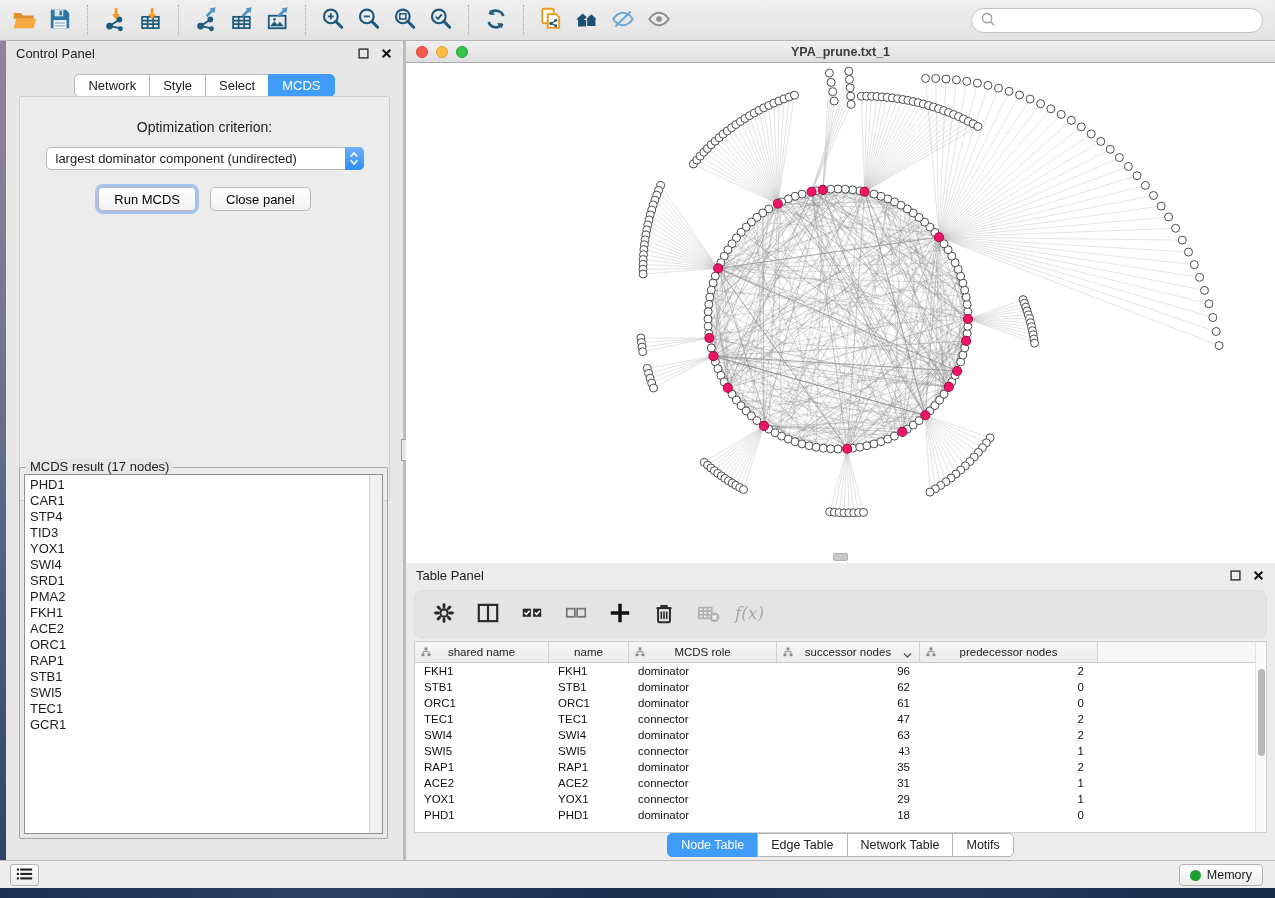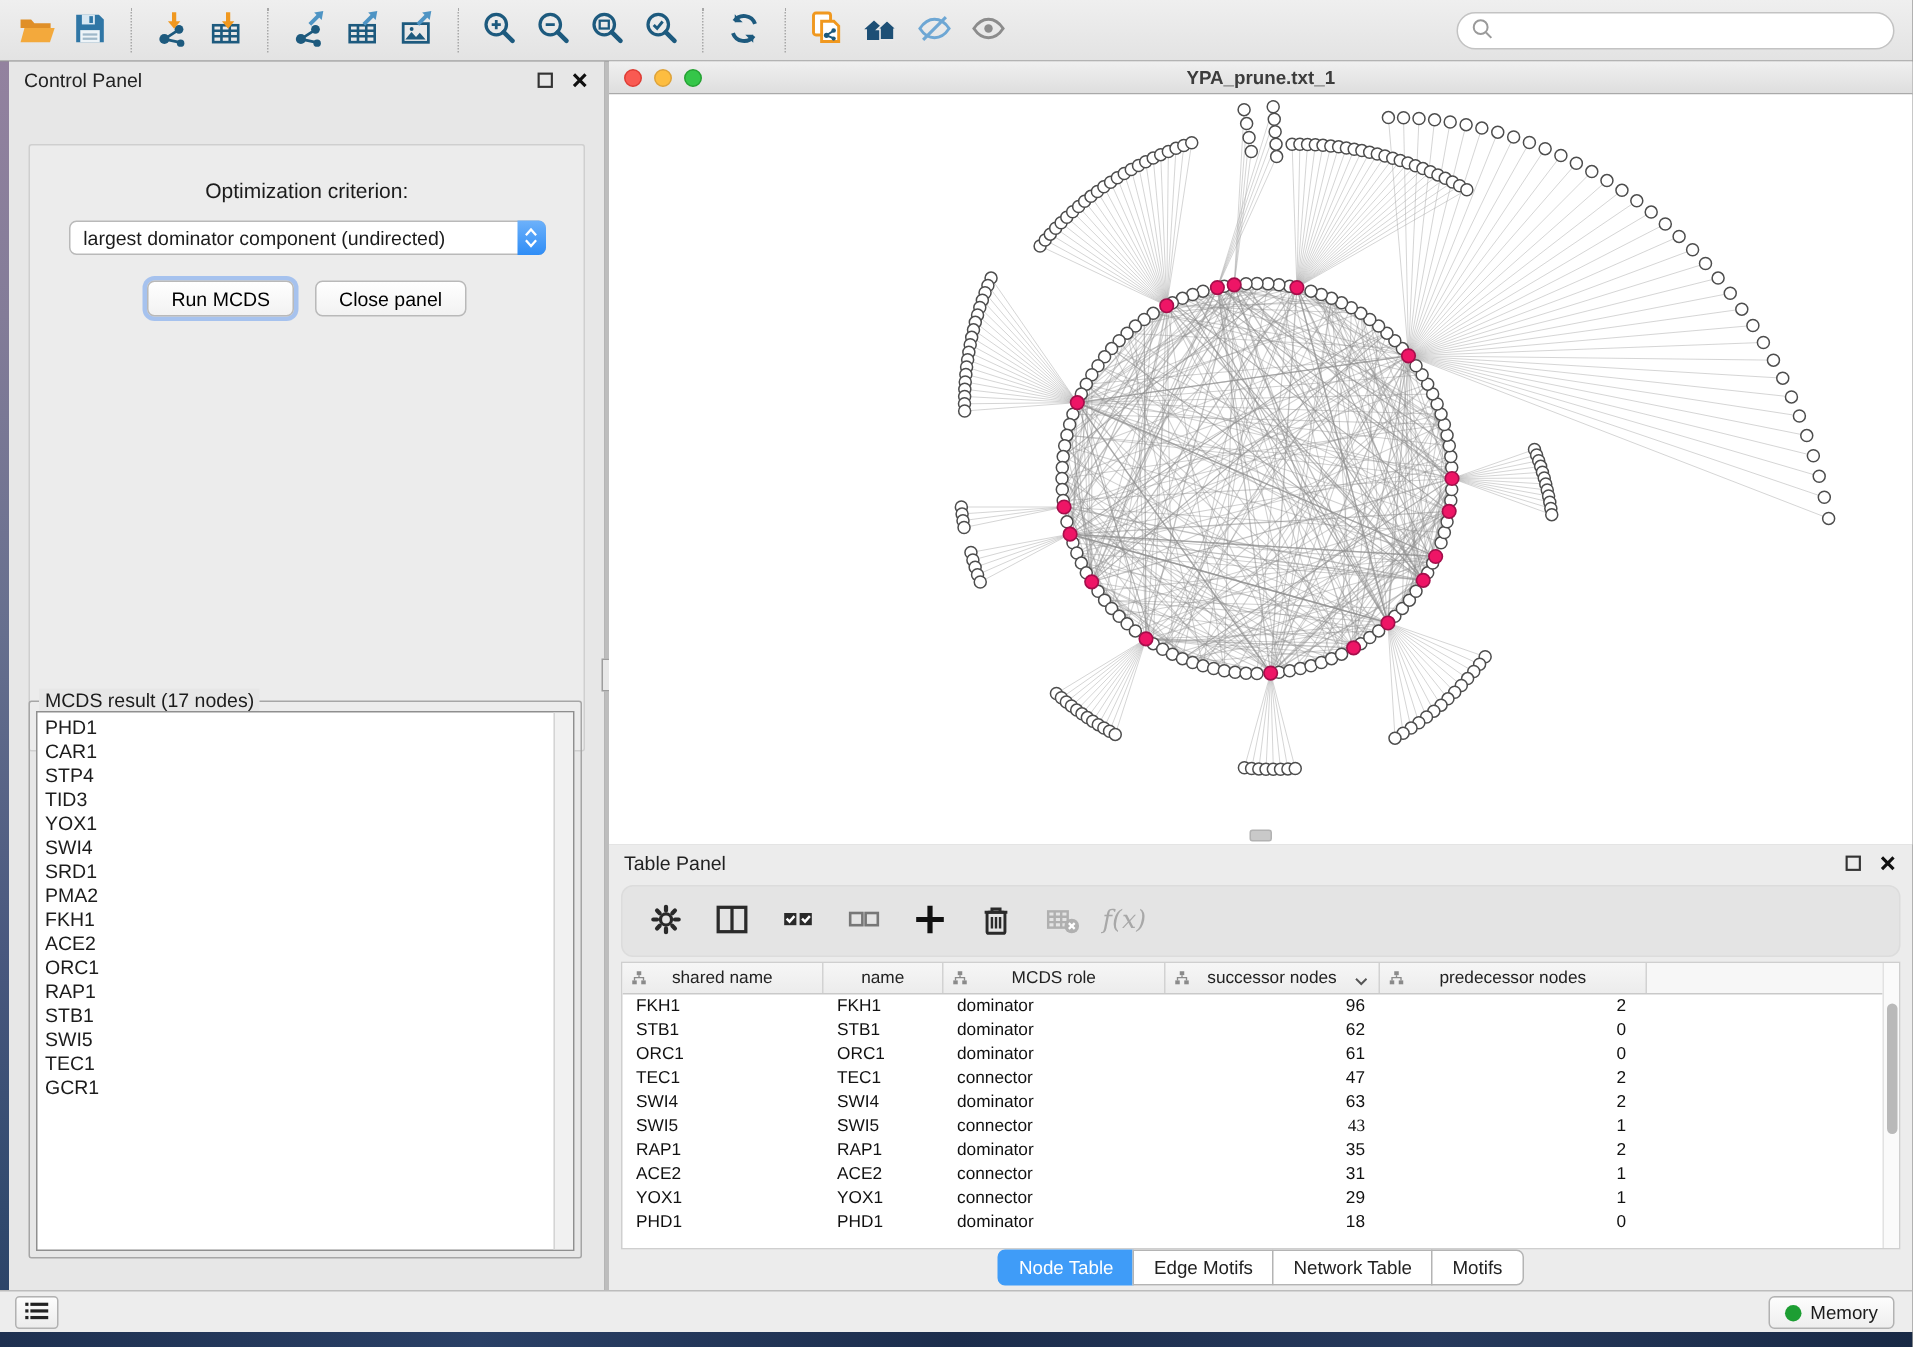--- a/index.html
+++ b/index.html
@@ -1,18 +1,18 @@
 <!DOCTYPE html>
 <html><head>
 <meta charset="utf-8">
 <style>
   * { margin:0; padding:0; box-sizing:border-box; }
   html,body { width:1275px; height:898px; overflow:hidden; }
   body { font-family:"Liberation Sans", sans-serif; font-size:13px; color:#1c1c1c; background:#e7e7e7; }
-  .app { position:relative; width:1275px; height:898px; background:#737373; }
+  .app { position:relative; width:1275px; height:898px; background:#fef9c3; }
 
   
   .toolbar { position:absolute; left:0; top:0; width:1275px; height:41px;
     background:linear-gradient(#efefef,#e3e3e3); border-bottom:1px solid #b3b3b3;
     display:flex; align-items:center; padding-left:6px; }
   .tb-btn { width:36px; height:36px; border:none; background:none; display:flex; align-items:center; justify-content:center; cursor:pointer; }
   .tb-sep { width:1px; height:30px; border-left:1px dotted #a8a8a8; margin:0 9px; }
   .search-box { position:absolute; right:12px; top:8px; width:292px; height:25px; background:#fff;
     border:1px solid #c3c3c3; border-radius:13px; display:flex; align-items:center; padding-left:8px; }
   .search-box input { border:none; outline:none; flex:1; font-size:12px; background:transparent; margin-left:5px; }
@@ -266,20 +266,26 @@
           <svg viewBox="0 0 10 10" width="11" height="11">
             <rect x="1" y="1" width="8" height="8" fill="none" stroke="#333" stroke-width="1.3"></rect>
           </svg>
         </span>
       <span class="ph-ic">
           <svg viewBox="0 0 10 10" width="11" height="11">
             <path d="M1.5 1.5l7 7M8.5 1.5l-7 7" stroke="#111" stroke-width="1.9"></path>
           </svg>
         </span>
     </div>
+    <div class="cp-tabs" id="cp-tabs">
+        <button class="tab">Network</button>
+        <button class="tab">Style</button>
+        <button class="tab">Select</button>
+        <button class="tab active">MCDS</button>
+      </div>
     <div class="cp-inner">
       <div class="opt-label">Optimization criterion:</div>
       <div class="dropdown">
         <span class="dd-val">largest dominator component (undirected)</span>
         <span class="dd-step">
           <svg viewBox="0 0 14 20" width="12" height="17">
               <path d="M3 8l4-4.5L11 8M3 12l4 4.5L11 12" stroke="#fff" stroke-width="1.8" fill="none"></path>
             </svg>
         </span>
       </div>
@@ -1367,21 +1373,21 @@
             <div class="td num" style="width: 143px; padding-right: 10px;">18</div>
             <div class="td num" style="width: 178px; padding-right: 14px;">0</div>
           </div>
         </div>
       <div class="tp-vscroll">
           <div class="thumb"></div>
         </div>
     </div>
     <div class="tp-tabs" id="tp-tabs">
         <button class="tab active">Node Table</button>
-        <button class="tab">Edge Motifs</button>
+        <button class="tab">Edge Table</button>
         <button class="tab">Network Table</button>
         <button class="tab">Motifs</button>
       </div>
   </div>
 
   <div class="statusbar">
     <div class="list-btn">
       <span>
         <svg viewBox="0 0 20 16" width="17" height="14">
             <g fill="#222">

